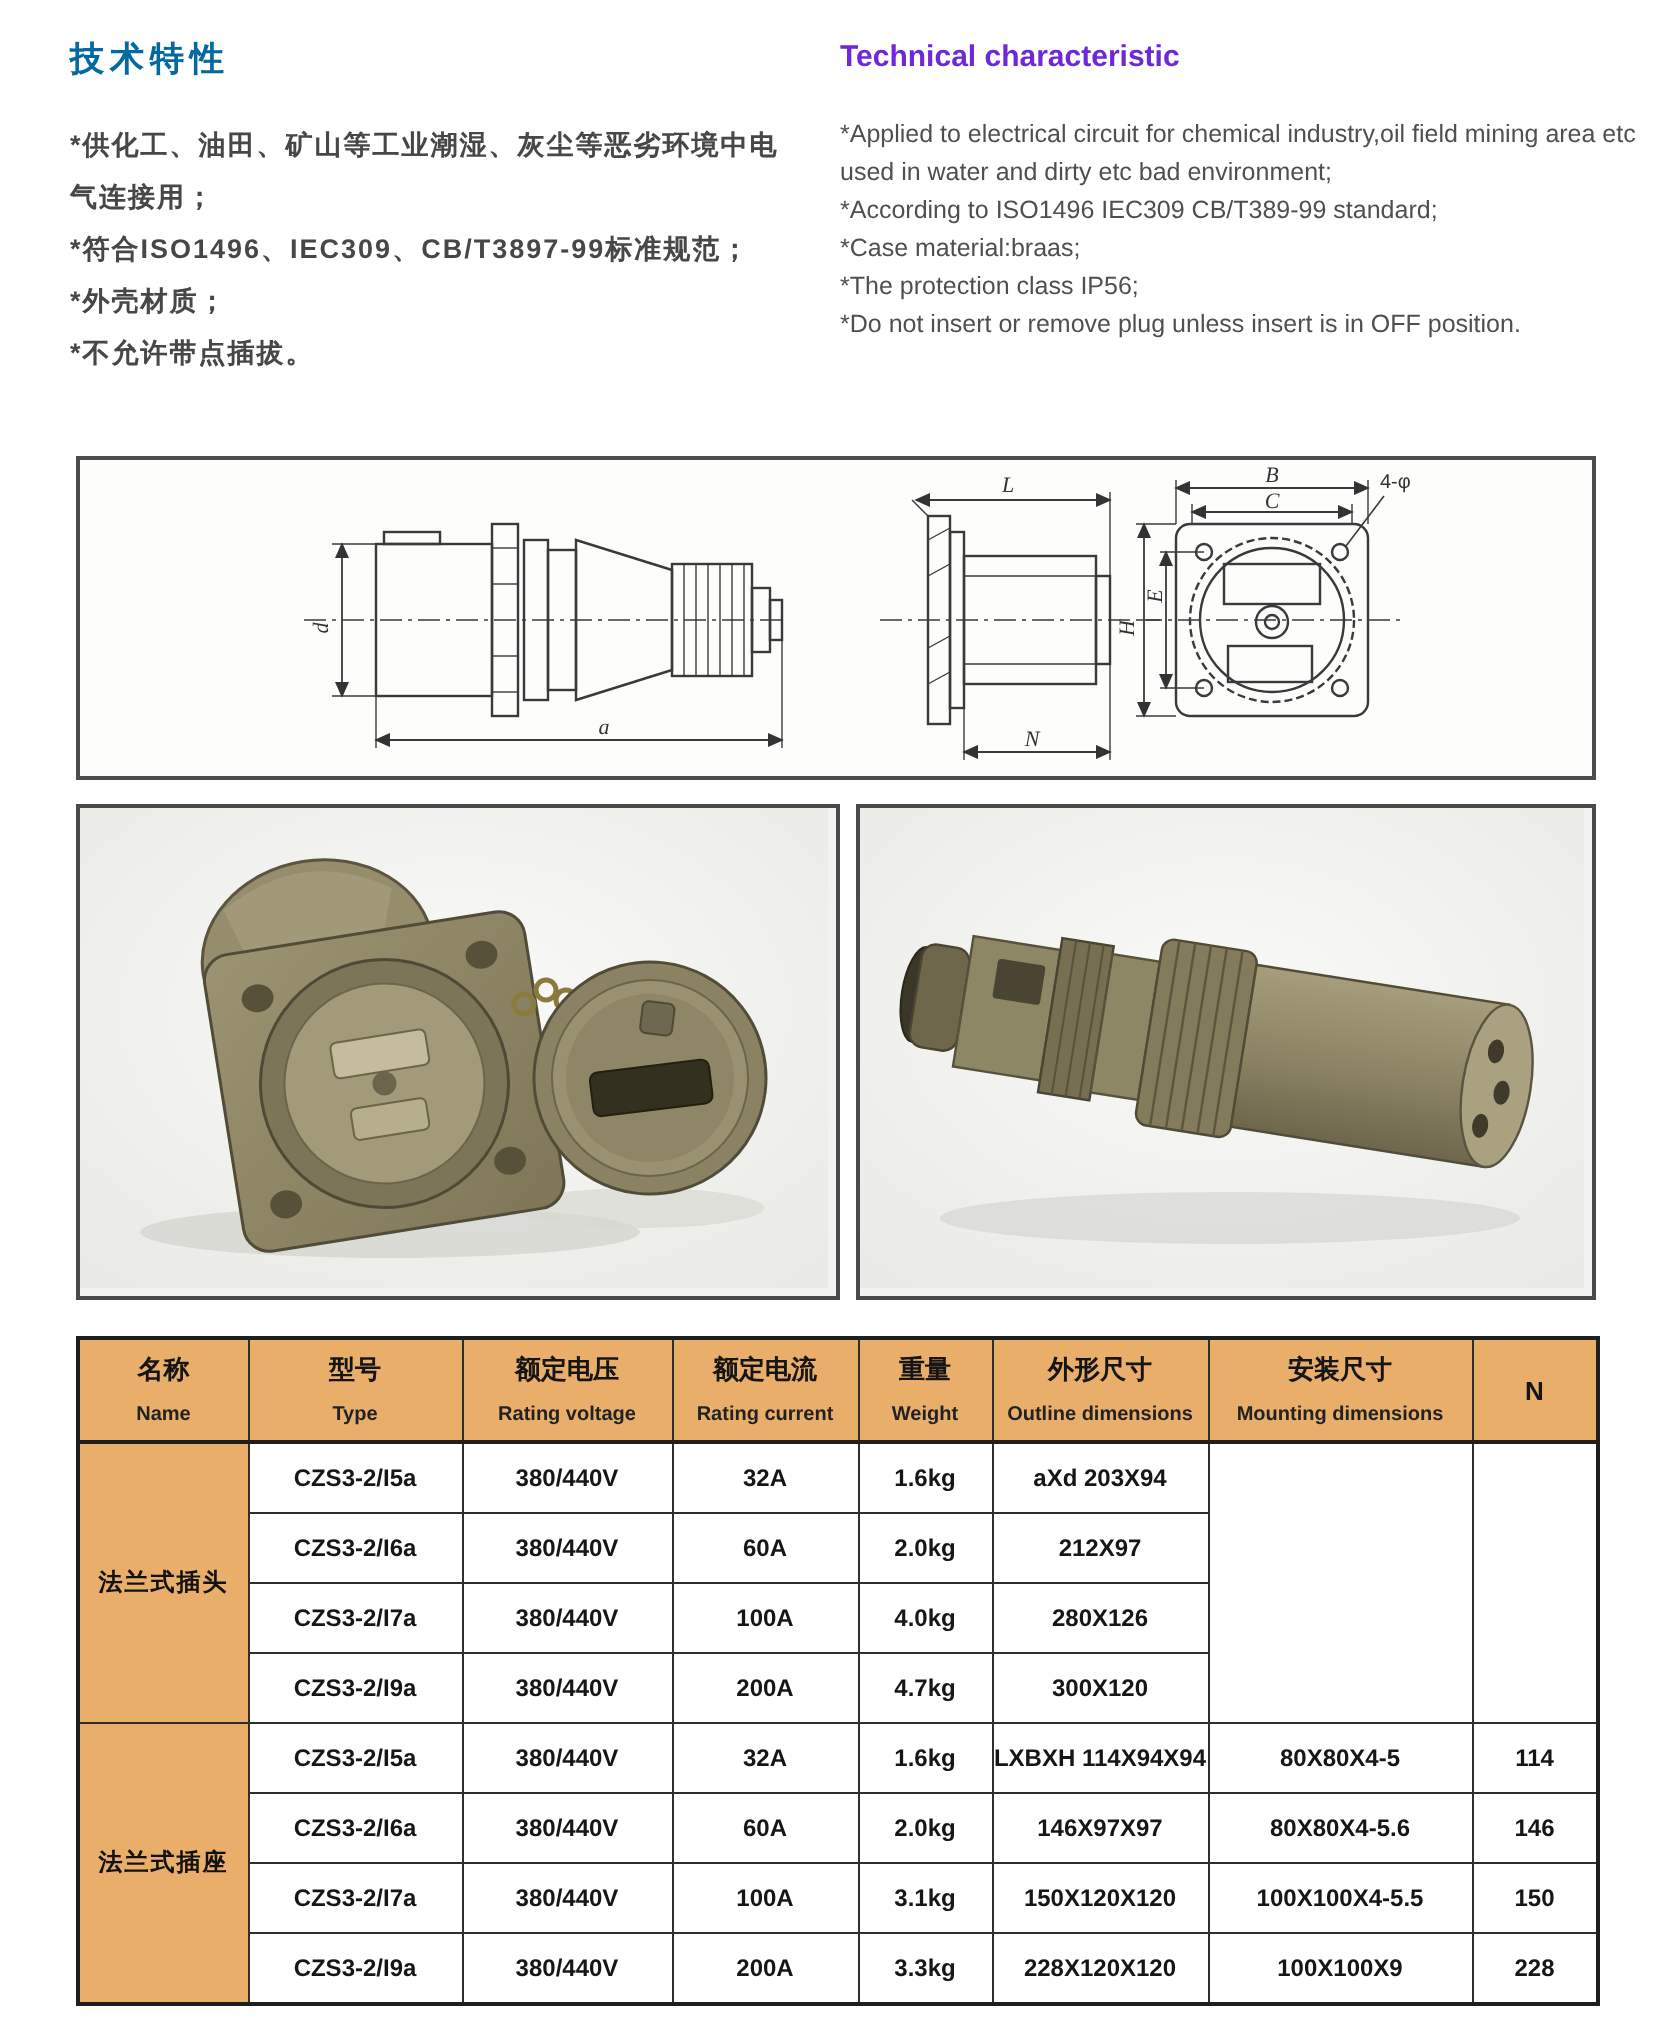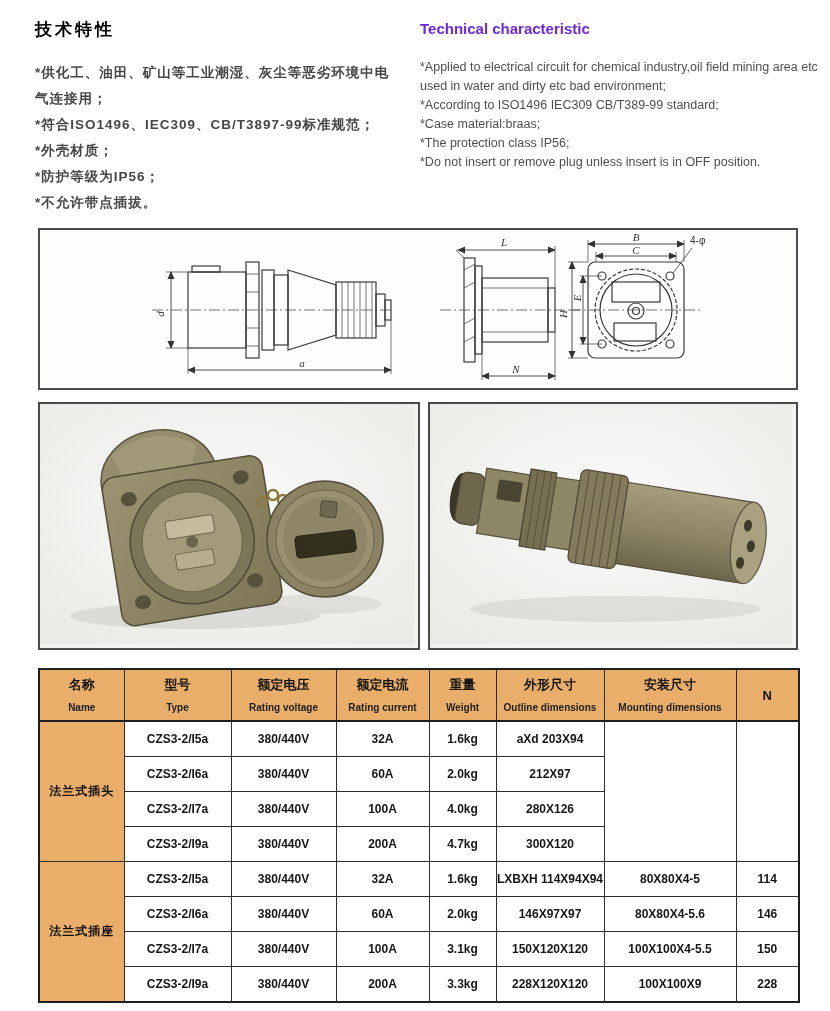--- a/index.html
+++ b/index.html
@@ -7,21 +7,21 @@
     width:830px;height:1011px;position:relative;
     background:#ffffff;
     font-family:"Liberation Sans", sans-serif;
     color:#333;
     overflow:hidden;
   }
   
   .cn-title{
     position:absolute;left:35px;top:18px;
     font-size:17px;font-weight:bold;letter-spacing:3px;
-    color:#000000;
+    color:#0369a1;
   }
   .en-title{
     position:absolute;left:420px;top:20px;
     font-size:15px;font-weight:bold;
     color:#6d28d9;
     text-align:right;
   }
   
   .cn-bullets{
     position:absolute;left:35px;top:60px;width:368px;
@@ -76,21 +76,20 @@
   }
 </style>
 </head>
 <body>
 
 <div class="cn-title">技术特性</div>
 <ul class="cn-bullets">
   <li>*供化工、油田、矿山等工业潮湿、灰尘等恶劣环境中电气连接用；</li>
   <li>*符合ISO1496、IEC309、CB/T3897-99标准规范；</li>
   <li>*外壳材质；</li>
-  <li>*防护等级为IP56；</li>
   <li>*不允许带点插拔。</li>
 </ul>
 
 <div class="en-title">Technical characteristic</div>
 <ul class="en-bullets">
   <li>*Applied to electrical circuit for chemical industry,oil field mining area etc used in water and dirty etc bad environment;</li>
   <li>*According to ISO1496  IEC309 CB/T389-99 standard;</li>
   <li>*Case material:braas;</li>
   <li>*The protection class IP56;</li>
   <li>*Do not insert or remove plug unless insert is in OFF position.</li>

